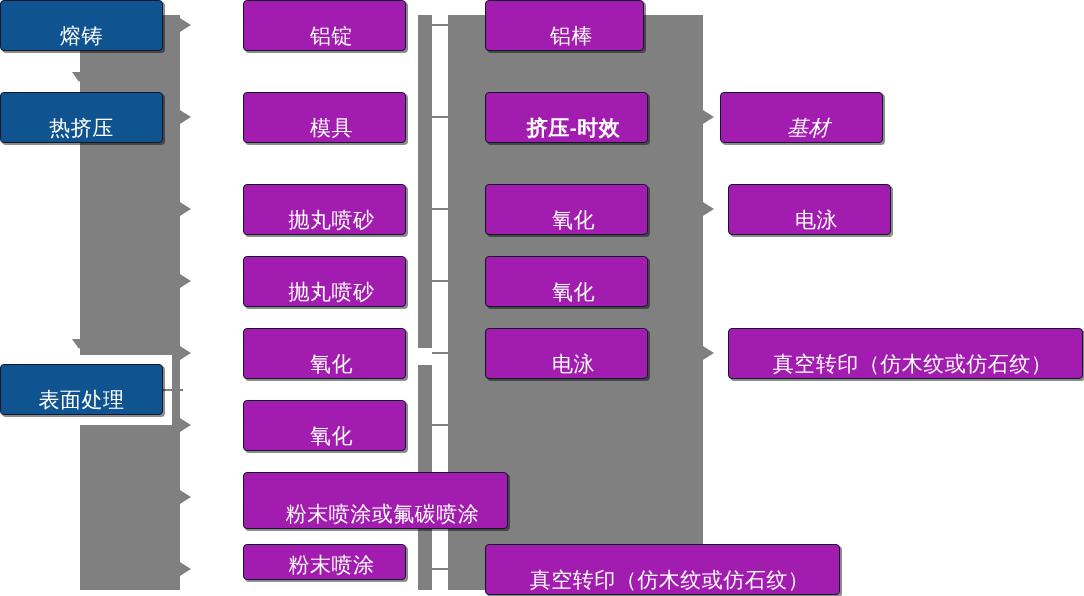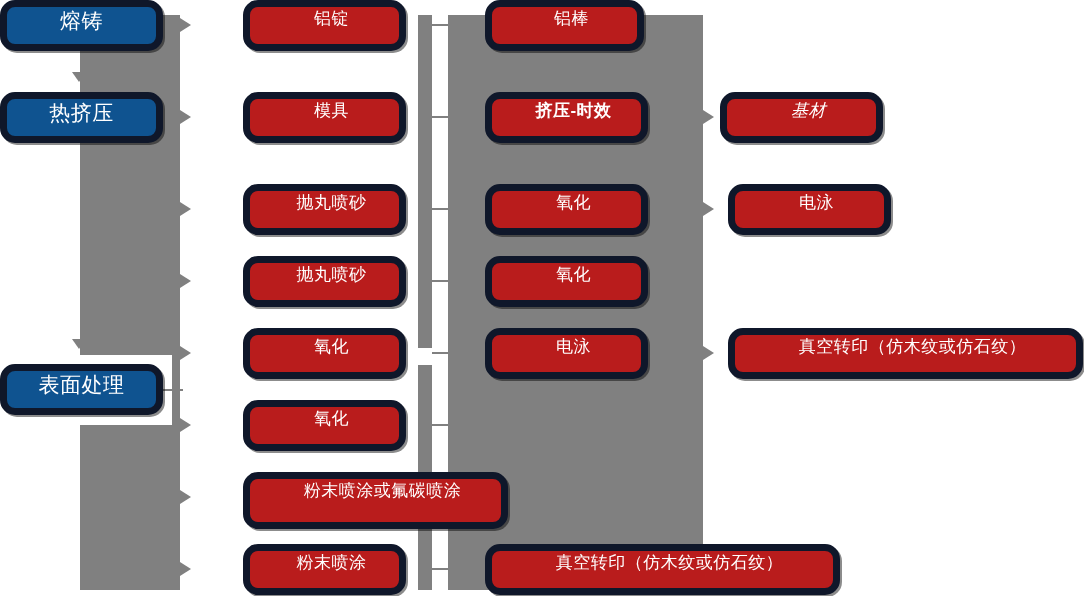--- a/index.html
+++ b/index.html
@@ -46,36 +46,36 @@
     position: absolute;
     height: 2px;
     background: #808080;
   }
 
   
   .box {
     position: absolute;
     box-sizing: border-box;
     display: flex;
-    align-items: flex-start;
+    align-items: flex-end;
     justify-content: center;
     color: #ffffff;
-    border: 7px solid #0f172a;
-    border-radius: 15px;
+    border: 1px solid #0f172a;
+    border-radius: 4px;
     letter-spacing: 0.5px;
     white-space: nowrap;
     box-shadow: 2px 2px 0 rgba(0,0,0,0.45);
   }
   .box.stage {           
     background: #0f5390;
     font-size: 21px;
   }
   .box.node {            
-    background: #b91c1c;
-    font-size: 17px;
+    background: #a21caf;
+    font-size: 21px;
     padding-left: 14px;
   }
 </style>
 </head>
 <body>
 
 <div id="canvas">
 
   <div class="gray" style="left:80px; top:15px; width:100px; height:575px;"></div>
 
@@ -140,21 +140,21 @@
   </div>
   <div class="box node" style="left:243px; top:328px; width:163px; height:51px;">
     <span>氧化</span>
   </div>
   <div class="box node" style="left:243px; top:400px; width:163px; height:51px;">
     <span>氧化</span>
   </div>
   <div class="box node" style="left:243px; top:472px; width:265px; height:57px;">
     <span>粉末喷涂或氟碳喷涂</span>
   </div>
-  <div class="box node" style="left:243px; top:544px; width:163px; height:51px;">
+  <div class="box node" style="left:243px; top:544px; width:163px; height:36px;">
     <span>粉末喷涂</span>
   </div>
 
   <div class="box node" style="left:485px; top:0px; width:159px; height:51px;">
     <span>铝棒</span>
   </div>
   <div class="box node" style="left:485px; top:92px; width:163px; height:51px;font-weight:bold;">
     <span>挤压-时效</span>
   </div>
   <div class="box node" style="left:485px; top:184px; width:163px; height:51px;">

